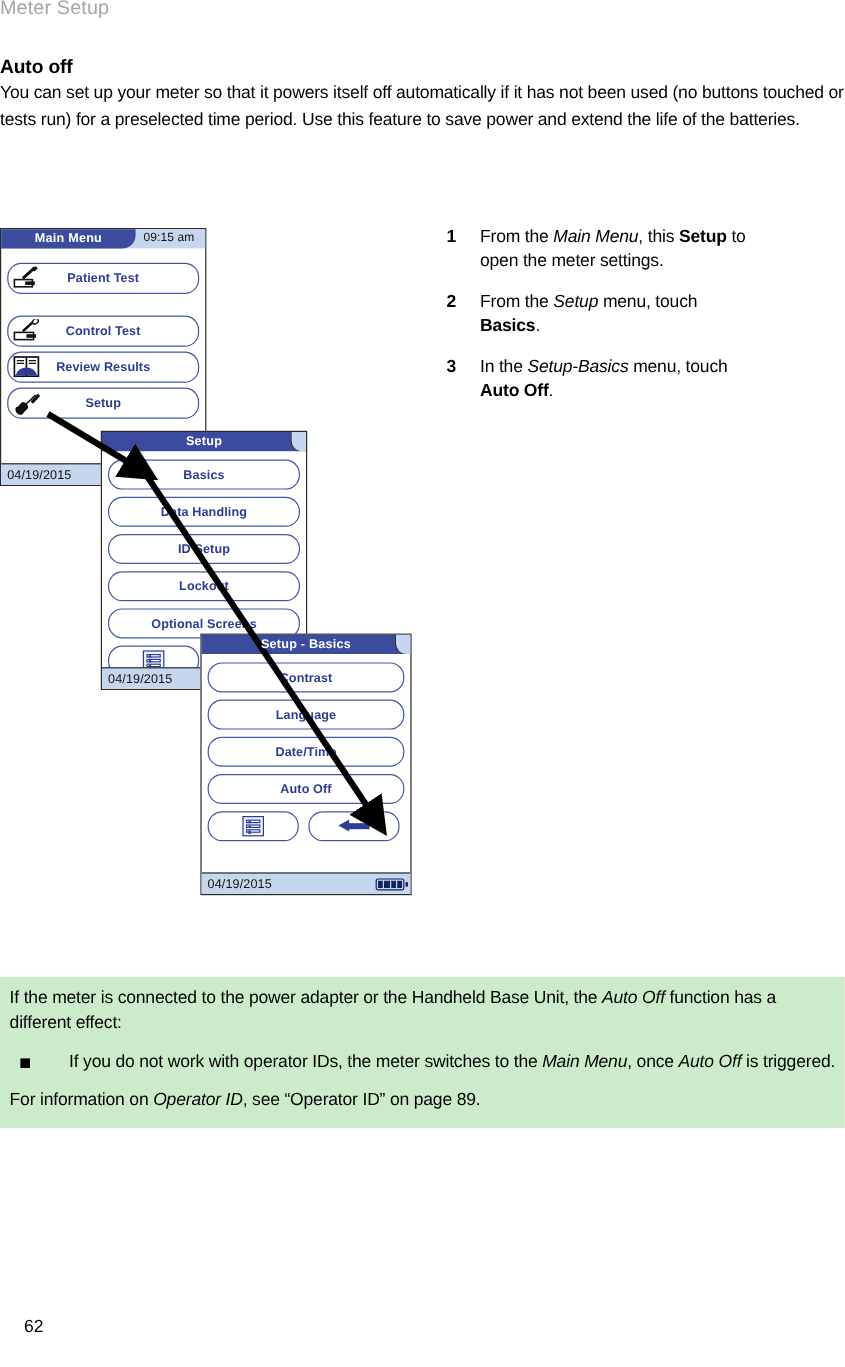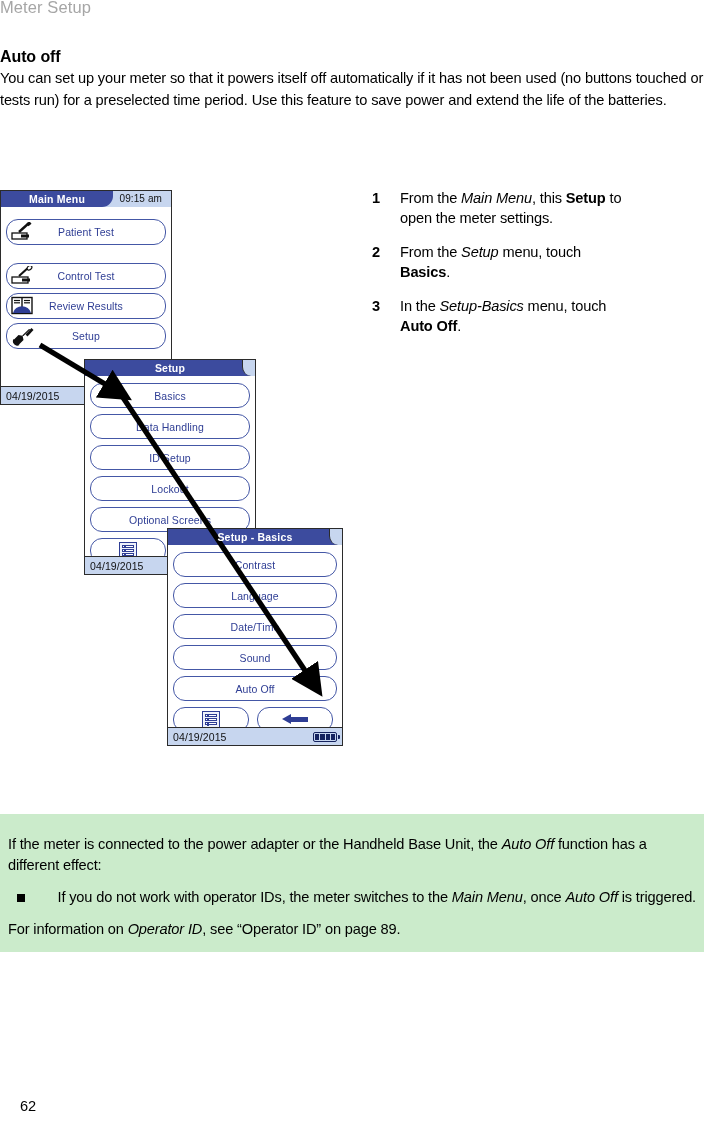--- a/index.html
+++ b/index.html
@@ -134,21 +134,21 @@
     background: #ffffff;
     display: flex;
     align-items: center;
     justify-content: center;
     margin-bottom: 5px;
     box-sizing: border-box;
   }
   .menu-btn .lbl {
     color: #2e3d94;
     font-size: 10.5px;
-    font-weight: normal;
+    font-weight: bold;
     letter-spacing: 0.1px;
   }
 
   .screen .bottombar {
     position: absolute;
     left: 0;
     right: 0;
     bottom: 0;
     height: 18px;
     background: #c7d6ef;
@@ -294,21 +294,21 @@
   em { font-style: italic; }
   strong { font-weight: bold; }
 
   
   .note {
     position: absolute;
     left: 0px;
     top: 814px;
     width: 704px;
     background: #cbebcb;
-    padding: 20px 8px 12px 8px;
+    padding: 8px 8px 12px 8px;
     box-sizing: border-box;
     font-size: 14.6px;
     line-height: 21px;
     letter-spacing: -0.15px;
   }
   .note p { margin: 0 0 11px 0; }
   .note p:last-child { margin-bottom: 0; }
   .note ul {
     margin: 0 0 11px 0;
     padding: 0;
@@ -454,23 +454,20 @@
     </div>
     <div class="body" style="padding-top:7px;">
       <div class="menu-btn" style="height:25px; margin-bottom:6px;">
         <span class="lbl">Contrast</span>
       </div>
       <div class="menu-btn" style="height:25px; margin-bottom:6px;">
         <span class="lbl">Language</span>
       </div>
       <div class="menu-btn" style="height:25px; margin-bottom:6px;">
         <span class="lbl">Date/Time</span>
-      </div>
-      <div class="menu-btn" style="height:25px; margin-bottom:6px;">
-        <span class="lbl">Sound</span>
       </div>
       <div class="menu-btn" style="height:25px; margin-bottom:6px;">
         <span class="lbl">Auto Off</span>
       </div>
       <div style="display:flex; gap:8px;">
         <div class="menu-btn" style="height:25px; width:76px; margin-bottom:0;">
           <span class="list-icon">
               <span></span>
               <span></span>
               <span></span>

